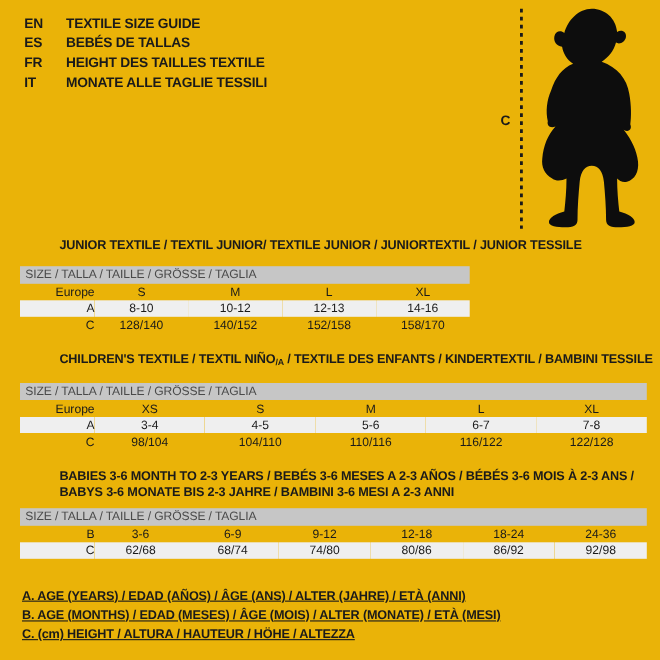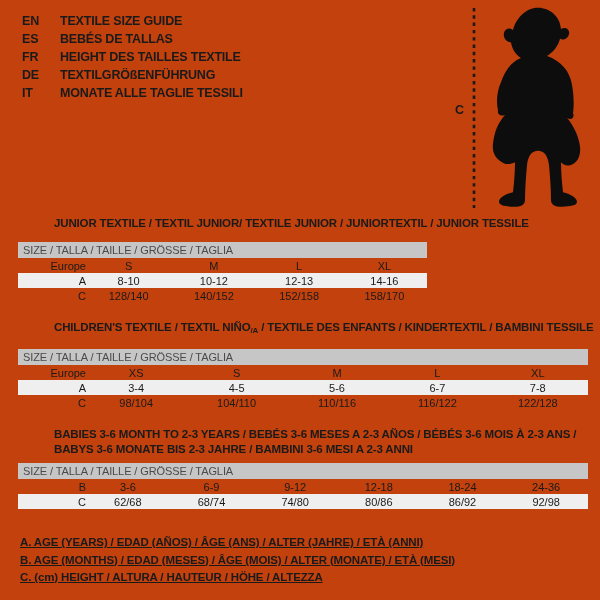--- a/index.html
+++ b/index.html
@@ -1,16 +1,16 @@
 <!DOCTYPE html>
 <html><head>
 <meta charset="utf-8">
 <style>
   html,body{margin:0;padding:0;background:#fff;}
-  .page{position:relative;width:600px;height:600px;background:#c2410c;overflow:hidden;
+  .page{position:relative;width:600px;height:600px;background:#eab308;overflow:hidden;
         font-family:"Liberation Sans",sans-serif;color:#1a1a1a;
         -webkit-font-smoothing:antialiased;}
   
   .lang-block{position:absolute;left:22px;top:12px;}
   .lang-row{display:flex;font-weight:bold;font-size:12.5px;line-height:18px;letter-spacing:-0.2px;}
   .lang-code{width:38px;flex:0 0 38px;}
   
   .figure{position:absolute;left:448px;top:2px;width:150px;height:212px;}
   .figure svg{position:absolute;left:0;top:0;}
   .fig-c{position:absolute;left:7px;top:101px;font-size:12.5px;font-weight:bold;}
@@ -42,24 +42,20 @@
         <span class="lang-code">EN</span>
         <span class="lang-label">TEXTILE SIZE GUIDE</span>
       </div>
       <div class="lang-row">
         <span class="lang-code">ES</span>
         <span class="lang-label">BEBÉS DE TALLAS</span>
       </div>
       <div class="lang-row">
         <span class="lang-code">FR</span>
         <span class="lang-label">HEIGHT DES TAILLES TEXTILE</span>
-      </div>
-      <div class="lang-row">
-        <span class="lang-code">DE</span>
-        <span class="lang-label">TEXTILGRÖßENFÜHRUNG</span>
       </div>
       <div class="lang-row">
         <span class="lang-code">IT</span>
         <span class="lang-label">MONATE ALLE TAGLIE TESSILI</span>
       </div>
     </div>
 
   <div class="figure">
     <svg width="150" height="212" viewBox="0 0 150 212">
       <line x1="26" y1="6" x2="26" y2="206" stroke="#1a1a1a" stroke-width="2.6" stroke-dasharray="3.4 3.9"></line>

